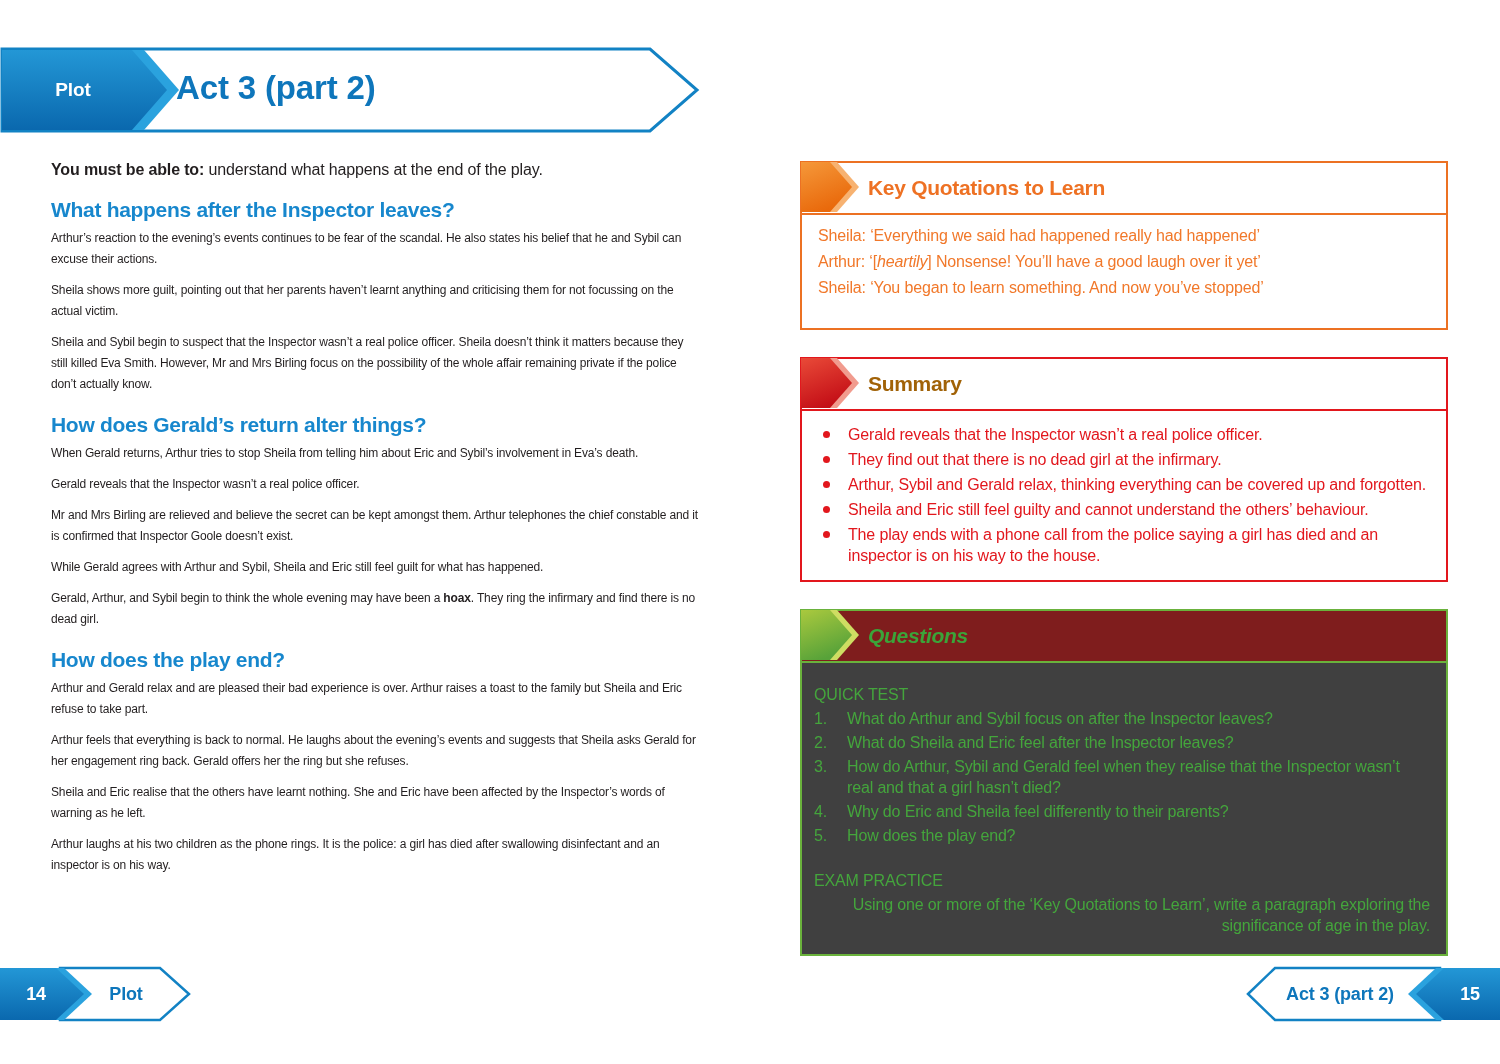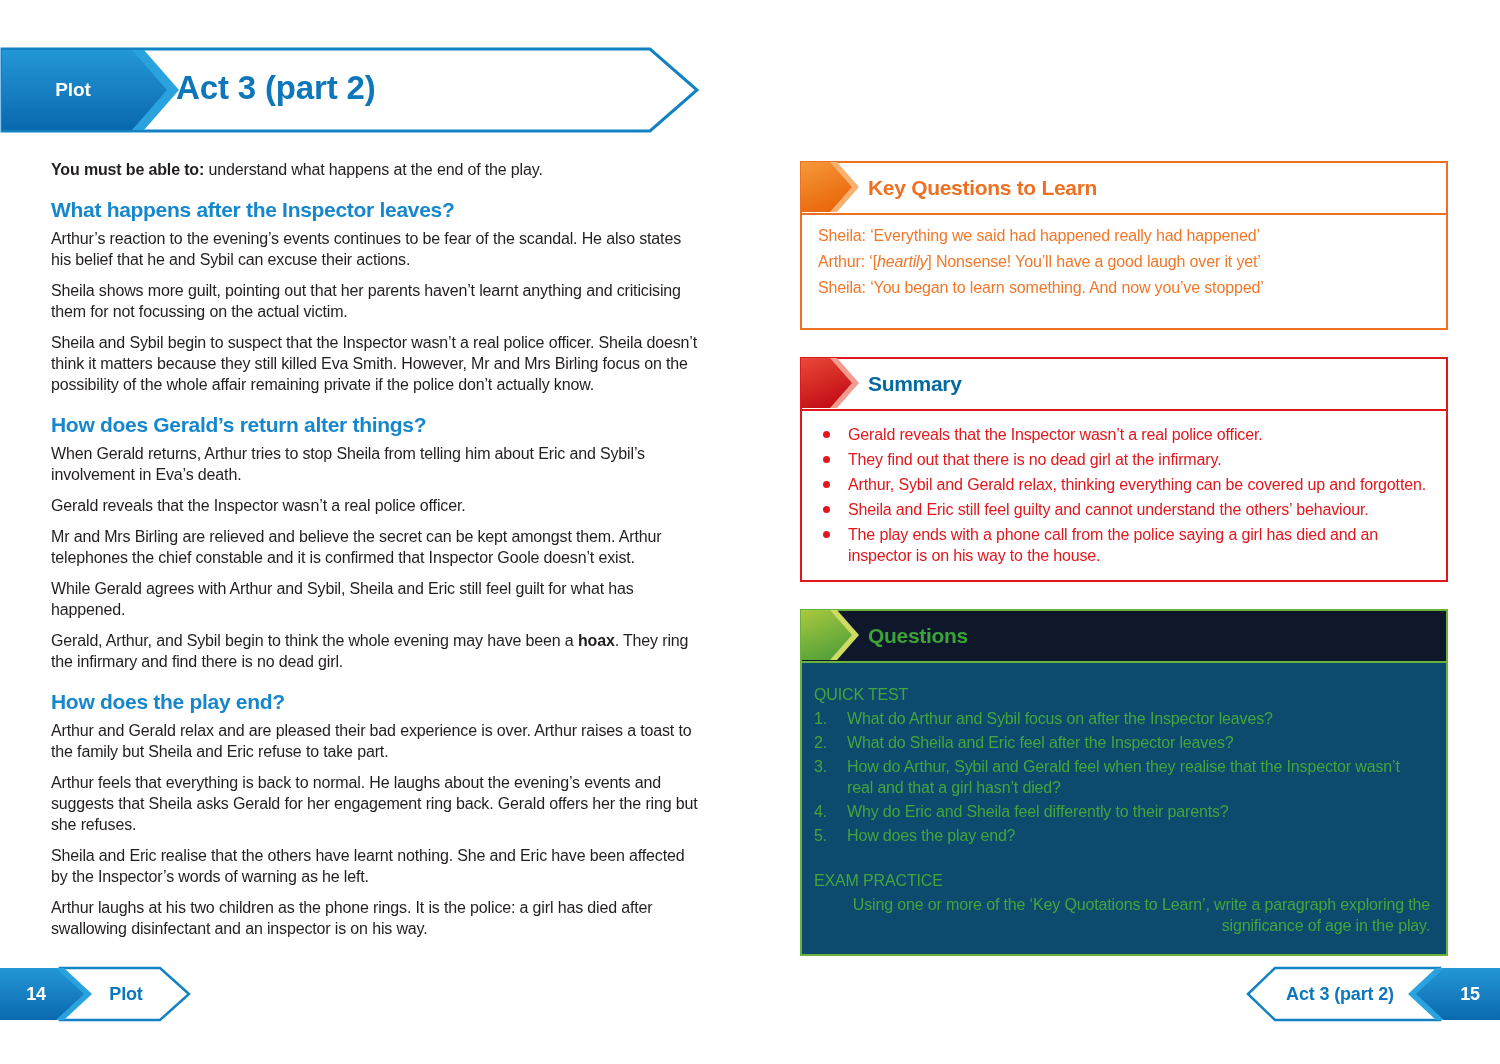--- a/index.html
+++ b/index.html
@@ -23,46 +23,46 @@
     position:absolute;left:176px;top:0;margin:0;line-height:82px;
     font-size:33px;font-weight:bold;color:#0e76bb;
   }
 
   
   .col-left{position:absolute;left:51px;top:159px;width:652px;}
   .col-right{position:absolute;left:800px;top:161px;width:648px;}
 
   .objective{margin:0 0 17px 0;font-size:16px;line-height:21px;}
   .col-left h2{margin:18px 0 6px 0;font-size:21px;color:#1787cd;letter-spacing:-0.3px;}
-  .col-left p.body{margin:0 0 10px 0;font-size:16px;line-height:21px;}
+  .col-left p.body{margin:0 0 10px 0;font-size:12px;line-height:21px;}
 
   
   .infobox{position:relative;margin-bottom:27px;border-style:solid;border-width:2px;background:#fff;}
   .box-header{height:50px;display:flex;align-items:center;padding-left:66px;border-bottom-style:solid;border-bottom-width:2px;}
   .box-header h3{margin:0;font-size:21px;font-weight:bold;letter-spacing:-0.3px;}
   .box-icon{position:absolute;left:-1px;top:-1px;width:58px;height:50px;}
 
   .box-orange{border-color:#ec7123;}
   .box-orange .box-header{border-bottom-color:#ec7123;}
   .box-orange h3{color:#ee7123;}
   .box-orange .box-body{padding:11px 16px 24px 16px;}
   .quote{margin:0 0 7px 0;font-size:16px;line-height:19px;color:#f1782a;}
 
   .box-red{border-color:#e2171d;}
   .box-red .box-header{border-bottom-color:#e2171d;}
-  .box-red h3{color:#0369a1;}
+  .box-red h3{color:#a16207;}
   .box-red .box-body{padding:13px 16px 10px 0;}
   .summary-list{margin:0;padding:0;list-style:none;color:#e2171d;font-size:16px;line-height:21px;}
   .summary-list li{position:relative;padding-left:46px;margin-bottom:4px;}
   .summary-list li::before{content:"";position:absolute;left:21px;top:7px;width:7px;height:7px;border-radius:50%;background:#e2171d;}
 
   .box-green{border-color:#6ab23c;}
-  .box-green .box-header{border-bottom-color:#6ab23c;background:#0f172a;}
+  .box-green .box-header{border-bottom-color:#6ab23c;background:#7f1d1d;font-style:italic;}
   .box-green h3{color:#3ba439;}
-  .box-green .box-body{background:#0c4a6e;padding:21px 16px 18px 12px;color:#44a53c;font-size:16px;line-height:21px;}
+  .box-green .box-body{background:#404040;padding:21px 16px 18px 12px;color:#44a53c;font-size:16px;line-height:21px;}
   .qt-label{margin:0 0 3px 0;}
   .q-row{display:flex;margin-bottom:3px;}
   .q-num{width:33px;flex:none;}
   .q-text{flex:1;}
   .exam-label{margin:24px 0 3px 0;}
   .exam-text{margin:0;text-align:right;}
 
   
   .footer-left{position:absolute;left:0;top:965px;width:192px;height:58px;}
   .footer-right{position:absolute;left:1245px;top:965px;width:255px;height:58px;}
@@ -135,21 +135,21 @@
             <defs>
               <linearGradient id="gradOr" x1="0" y1="0" x2="0.4" y2="1">
                 <stop offset="0" stop-color="#f5983a"></stop>
                   <stop offset="1" stop-color="#e9690b"></stop>
               </linearGradient>
             </defs>
             <polygon points="0,0 36,0 58,25 36,50 0,50" fill="#f7b271"></polygon>
             <polygon points="0,0 29,0 51,25 29,50 0,50" fill="url(#gradOr)"></polygon>
           </svg>
         </span>
-        <h3>Key Questions to Learn</h3>
+        <h3>Key Quotations to Learn</h3>
       </div>
       <div class="box-body">
         <p class="quote"><span>Sheila: ‘Everything we said had happened really had happened’</span></p>
         <p class="quote"><span>Arthur: ‘[</span><span class="si">heartily</span><span>] Nonsense! You’ll have a good laugh over it yet’</span></p>
         <p class="quote"><span>Sheila: ‘You began to learn something. And now you’ve stopped’</span></p>
       </div>
     </section>
 
     <section class="infobox box-red">
       <div class="box-header">

